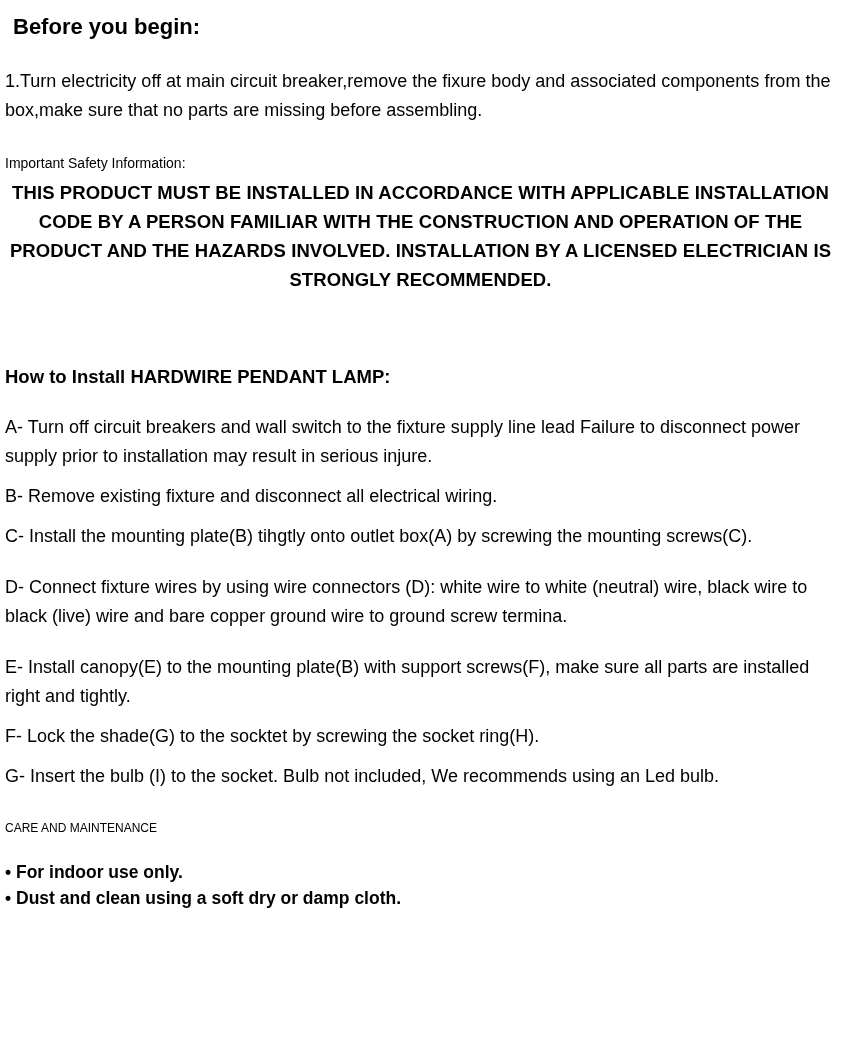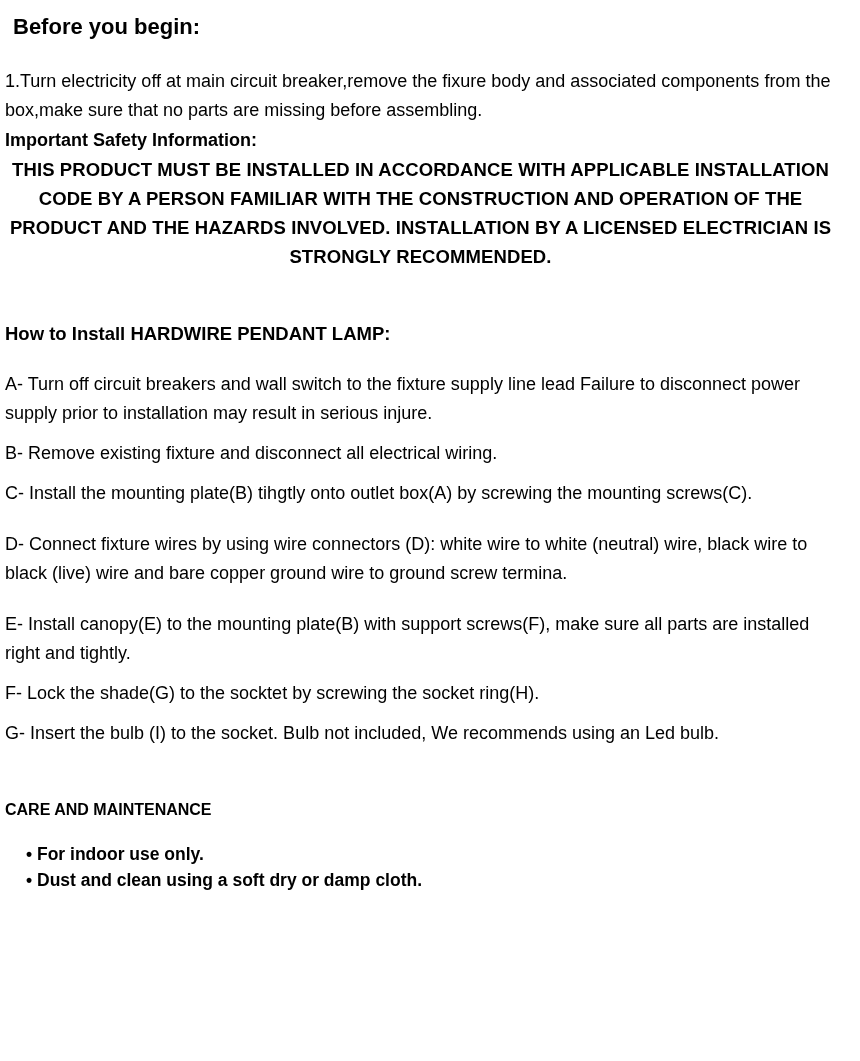--- a/index.html
+++ b/index.html
@@ -22,55 +22,54 @@
     line-height: 29px;
     padding-left: 8px;
   }
   .body-text {
     font-size: 18px;
     line-height: 29px;
   }
   .intro-p1 { margin-top: 26px; }
   .intro-p2 { margin-top: 11px; }
   .safety-heading {
-    margin-top: 1px;
-    font-size: 18px;
-    font-weight: bold;
+    margin-top: 24px;
+    font-size: 14px;
+    font-weight: normal;
     line-height: 29px;
   }
   .safety-body {
     font-size: 18.5px;
     font-weight: bold;
     line-height: 29px;
     letter-spacing: 0.1px;
     text-align: center;
   }
   .install-heading {
-    margin-top: 48px;
+    margin-top: 68px;
     font-size: 18.5px;
     font-weight: bold;
     line-height: 29px;
   }
   .step { margin-top: 11px; }
   .step.two-line { margin-top: 22px; }
   .care-heading {
-    margin-top: 49px;
-    font-size: 16px;
-    font-weight: bold;
+    margin-top: 24px;
+    font-size: 12px;
+    font-weight: normal;
     line-height: 26px;
   }
   .care-list {
     margin-top: 18px;
     list-style: none;
   }
   .care-item {
     font-size: 17.5px;
     font-weight: bold;
     line-height: 26px;
-    margin-left: 21px;
   }
 </style>
 </head>
 <body>
 
 <div class="doc">
 
   <h1 class="page-title">Before you begin:</h1>
 
   <p class="body-text intro-p1">1.Turn electricity off at main circuit breaker,remove the fixure body and associated components from the box,make sure that no parts are missing before assembling.</p>

